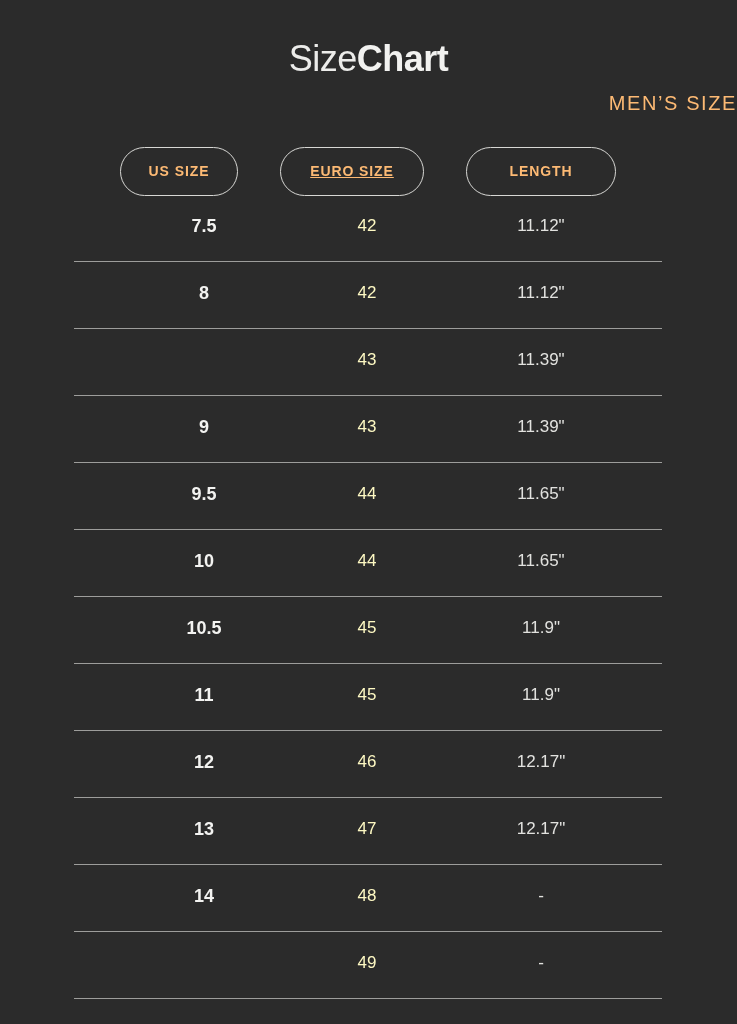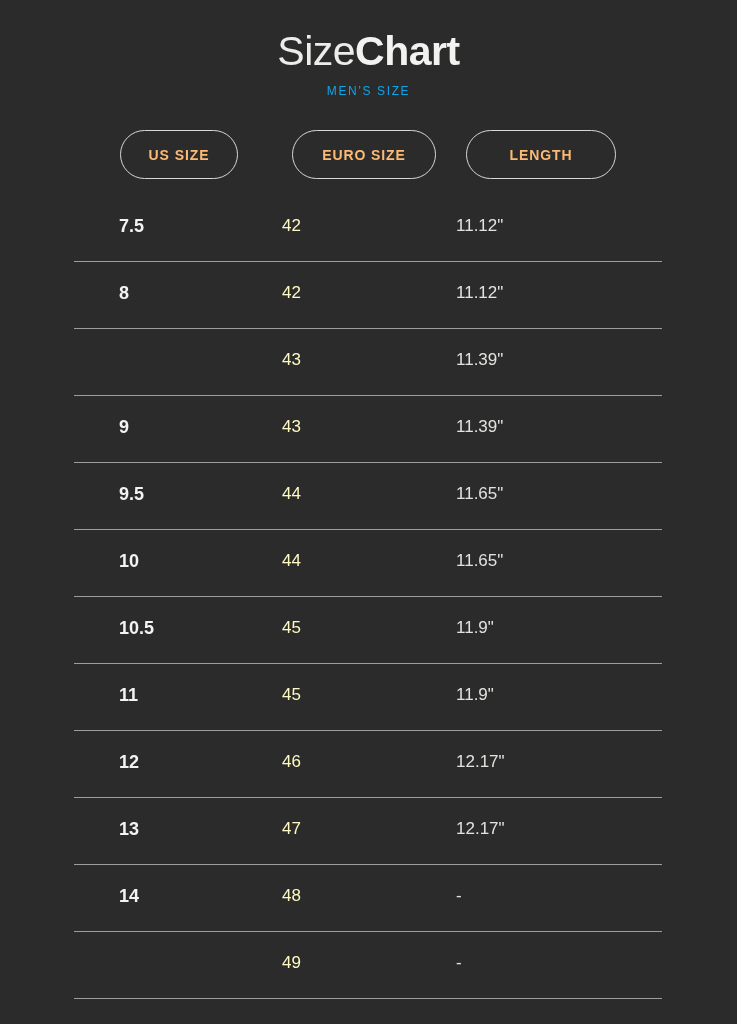--- a/index.html
+++ b/index.html
@@ -22,38 +22,39 @@
     height: 1024px;
     box-sizing: border-box;
   }
 
   
   .header {
     padding-top: 26px;
     text-align: center;
   }
   .title {
-    font-size: 41px;
+    font-size: 36px;
     line-height: 1.1;
     letter-spacing: -0.5px;
     color: #ececeа;
     color: #ececea;
     font-weight: 400;
-    margin: 3px;
+    margin: 13px;
   }
   .title .title-bold {
     font-weight: 700;
     color: #f2f2f0;
   }
   .subtitle {
     margin: 10px 0 0 0;
-    font-size: 12px;
+    font-size: 20px;
     letter-spacing: 1.6px;
     font-weight: 400;
-    color: #0ea5e9;
+    color: #fdba74;
+    text-align: right;
   }
 
   
   .pill-row {
     position: relative;
     height: 52px;
     margin-top: 32px;
   }
   .pill {
     position: absolute;
@@ -66,41 +67,41 @@
     align-items: center;
     justify-content: center;
     font-size: 14px;
     font-weight: 700;
     letter-spacing: 0.9px;
     color: #fdba74;
     background: transparent;
     user-select: none;
   }
   .pill-us    { left: 120px; width: 118px; }
-  .pill-euro  { left: 292px; width: 144px; }
+  .pill-euro  { left: 280px; width: 144px; text-decoration: underline; }
   .pill-len   { left: 466px; width: 150px; text-align: right; }
 
   
   .table {
     position: absolute;
     left: 74px;
     top: 195px;
     width: 588px;
   }
   .row {
     position: relative;
     height: 66px;
     border-bottom: 1px solid #9d9d9b;
   }
   .cell {
     position: absolute;
     top: 0;
     height: 66px;
     line-height: 62px;
-    text-align: left;
+    text-align: center;
     white-space: nowrap;
   }
   
   .col-us   { left: 45px;  width: 170px; font-size: 18px; font-weight: 700; color: #f3f3f1; }
   .col-euro { left: 208px; width: 170px; font-size: 17px; font-weight: 400; color: #fef9c3; }
   .col-len  { left: 382px; width: 170px; font-size: 17px; font-weight: 400; color: #e2e2df; }
 </style>
 </head>
 <body>
 

